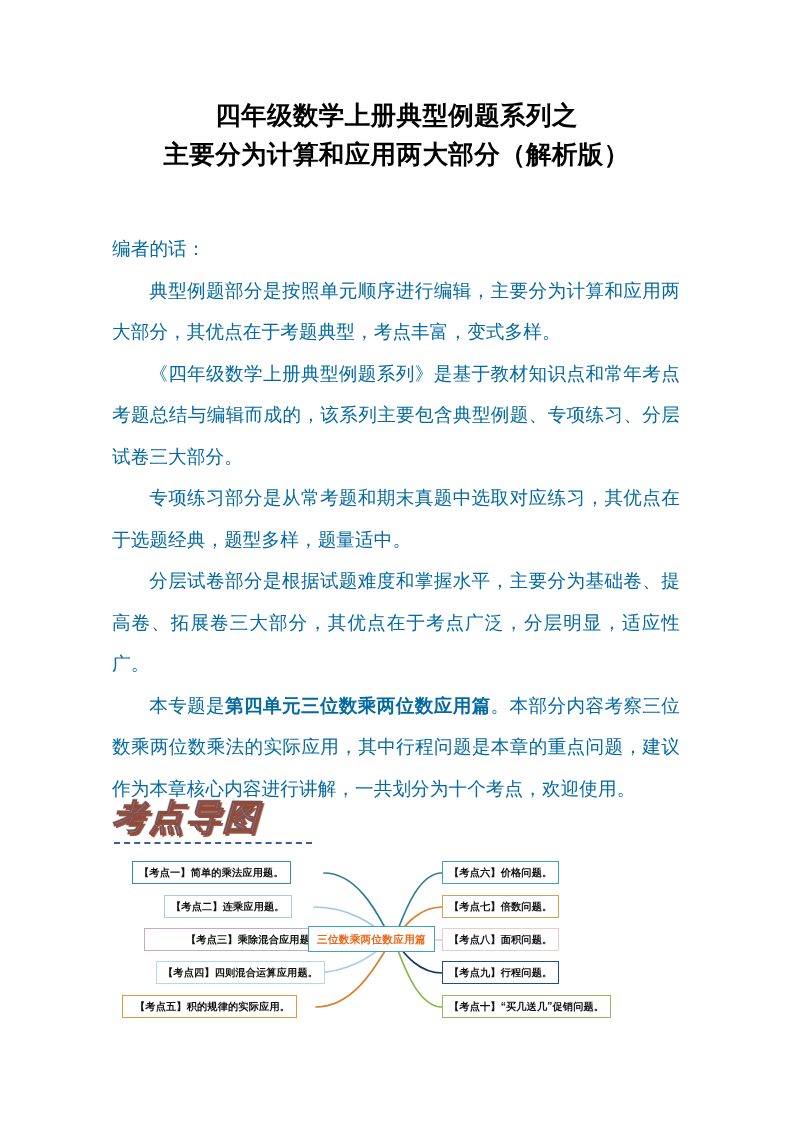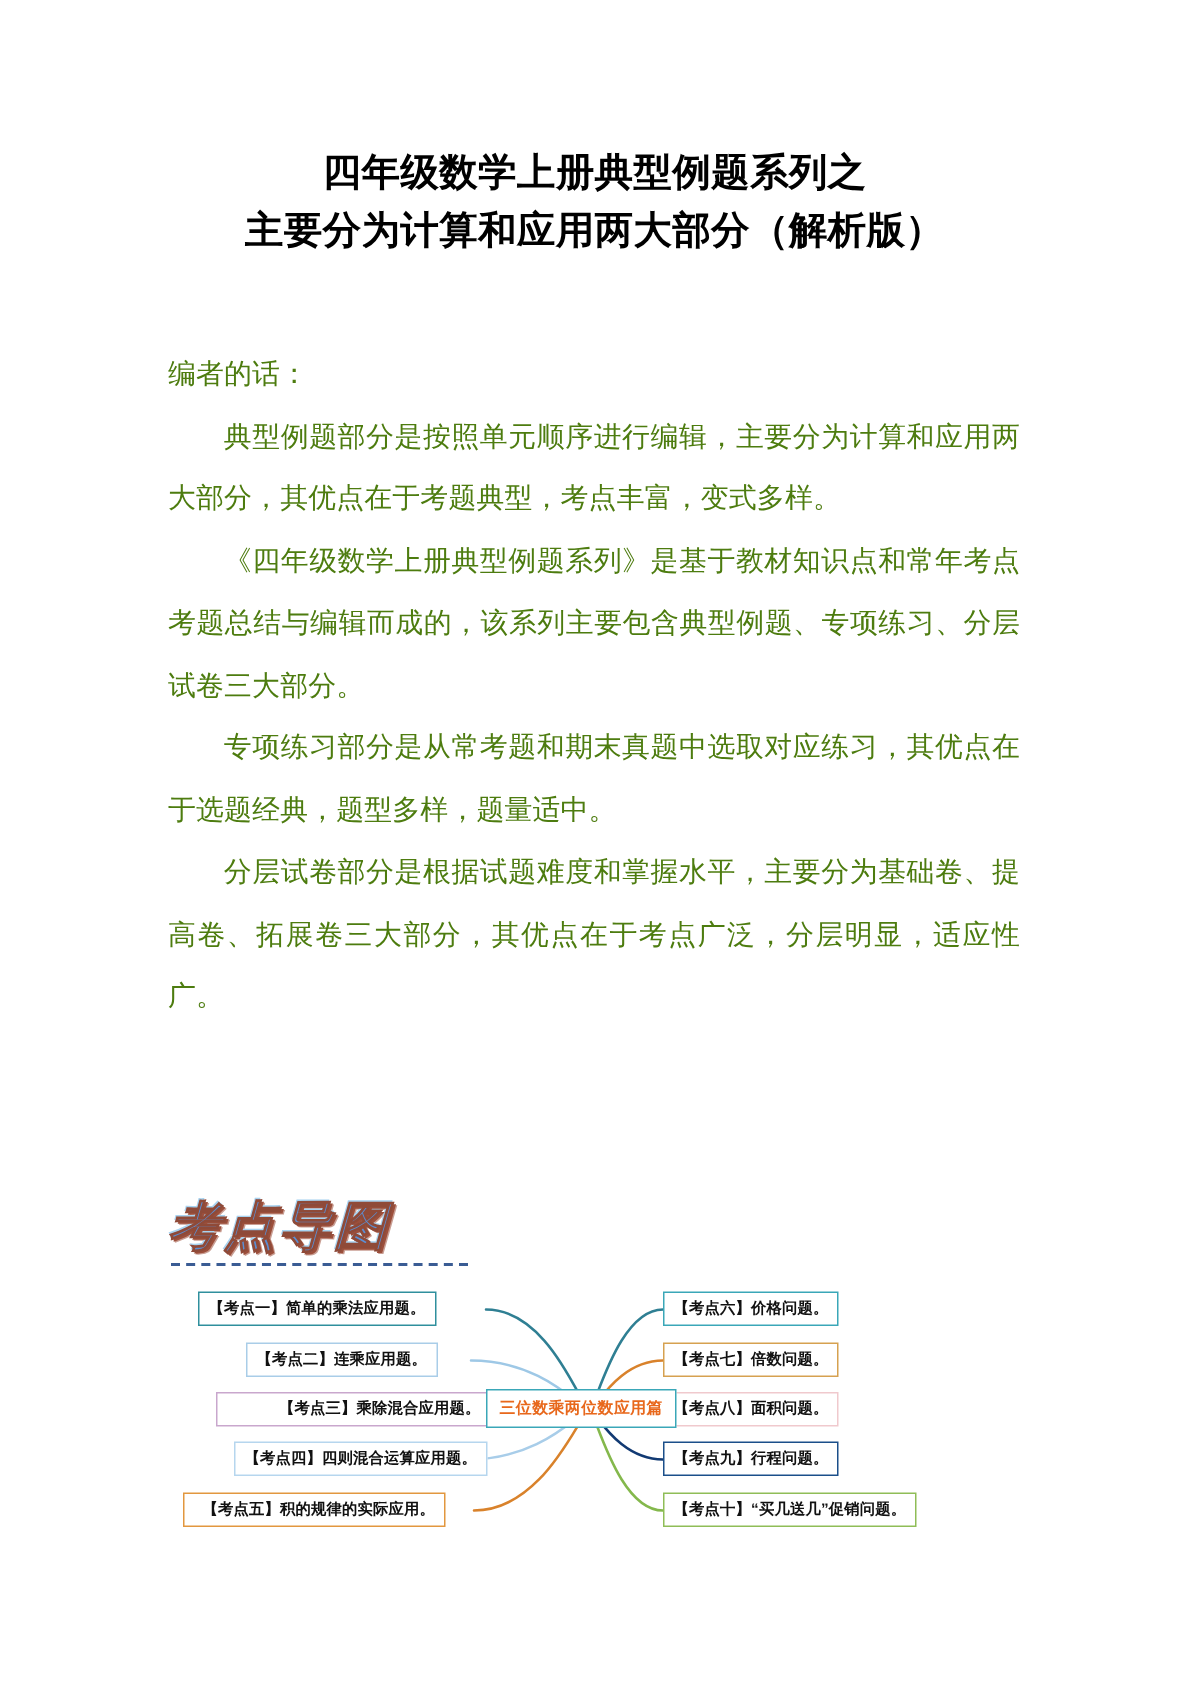--- a/index.html
+++ b/index.html
@@ -49,21 +49,21 @@
     left: 112px;
     top: 228px;
     width: 568px;
   }
   .para {
     font-size: 18.6px;
     line-height: 41.5px;
     text-align: justify;
     text-justify: inter-ideograph;
     margin: 0;
-    color: #4d7c0f;
+    color: #0369a1;
     letter-spacing: 0.1px;
   }
   .para.indent {
     text-indent: 2em;
   }
   .para b {
     font-weight: bold;
   }
 
   
@@ -152,20 +152,21 @@
     <div class="title-line">四年级数学上册典型例题系列之</div>
     <div class="title-line">主要分为计算和应用两大部分（解析版）</div>
   </div>
 
   <div class="body-copy">
     <p class="para">编者的话：</p>
     <p class="para indent">典型例题部分是按照单元顺序进行编辑，主要分为计算和应用两大部分，其优点在于考题典型，考点丰富，变式多样。</p>
     <p class="para indent">《四年级数学上册典型例题系列》是基于教材知识点和常年考点考题总结与编辑而成的，该系列主要包含典型例题、专项练习、分层试卷三大部分。</p>
     <p class="para indent">专项练习部分是从常考题和期末真题中选取对应练习，其优点在于选题经典，题型多样，题量适中。</p>
     <p class="para indent">分层试卷部分是根据试题难度和掌握水平，主要分为基础卷、提高卷、拓展卷三大部分，其优点在于考点广泛，分层明显，适应性广。</p>
+    <p class="para indent"><span>本专题是</span><b>第四单元三位数乘两位数应用篇</b><span>。本部分内容考察三位数乘两位数乘法的实际应用，其中行程问题是本章的重点问题，建议作为本章核心内容进行讲解，一共划分为十个考点，欢迎使用。</span></p>
   </div>
 
   <div class="wordart-wrap">
     <span class="wordart">考点导图</span>
     <div class="wordart-underline"></div>
   </div>
 
   <div class="mindmap">
     <svg viewBox="0 0 600 172">
       <g id="connector-group" fill="none" stroke-width="1.7" stroke-linecap="round">
@@ -175,21 +176,21 @@
           <path d="M 200 117 C 250.22 117, 274.9736 84, 281 84" stroke="#a8cde9"></path>
           <path d="M 204 151 C 251.74 151, 275.2712 84, 281 84" stroke="#d9822b"></path>
           <path d="M 330 17 C 299.62 17, 284.6456 84, 281 84" stroke="#2f7f93"></path>
           <path d="M 330 51 C 299.62 51, 284.6456 84, 281 84" stroke="#d9822b"></path>
           <path d="M 330 84 C 299.62 84, 284.6456 84, 281 84" stroke="#f0c2c6"></path>
           <path d="M 330 117 C 299.62 117, 284.6456 84, 281 84" stroke="#123a73"></path>
           <path d="M 330 151 C 299.62 151, 284.6456 84, 281 84" stroke="#84b84c"></path>
         </g>
     </svg>
 
-    <div class="center-node" style="left: 212px; top: 70px; border-color: rgb(58, 167, 184); color: rgb(232, 104, 28); text-align: right;">三位数乘两位数应用篇</div>
+    <div class="center-node" style="left: 196px; top: 70px; border-color: rgb(58, 167, 184); color: rgb(232, 104, 28); text-align: right;">三位数乘两位数应用篇</div>
 
     <div class="node" style="left: 20px; top: 5px; border-color: rgb(47, 143, 157);">【考点一】简单的乘法应用题。</div>
     <div class="node" style="left: 52px; top: 39px; border-color: rgb(169, 205, 232);">【考点二】连乘应用题。</div>
     <div class="node" style="left: 32px; top: 72px; border-color: rgb(201, 167, 205); padding-left: 41px;">【考点三】乘除混合应用题。</div>
     <div class="node" style="left: 4px; top: 105px; border-color: rgb(182, 214, 238); margin-left: 40px;">【考点四】四则混合运算应用题。</div>
     <div class="node" style="left: 10px; top: 139px; border-color: rgb(226, 151, 63); padding-left: 12px;">【考点五】积的规律的实际应用。</div>
 
     <div class="node" style="left: 330px; top: 5px; border-color: rgb(58, 167, 184);">【考点六】价格问题。</div>
     <div class="node" style="left: 330px; top: 39px; border-color: rgb(214, 161, 80);">【考点七】倍数问题。</div>
     <div class="node" style="left: 330px; top: 72px; border-color: rgb(240, 201, 205); text-align: right;">【考点八】面积问题。</div>

